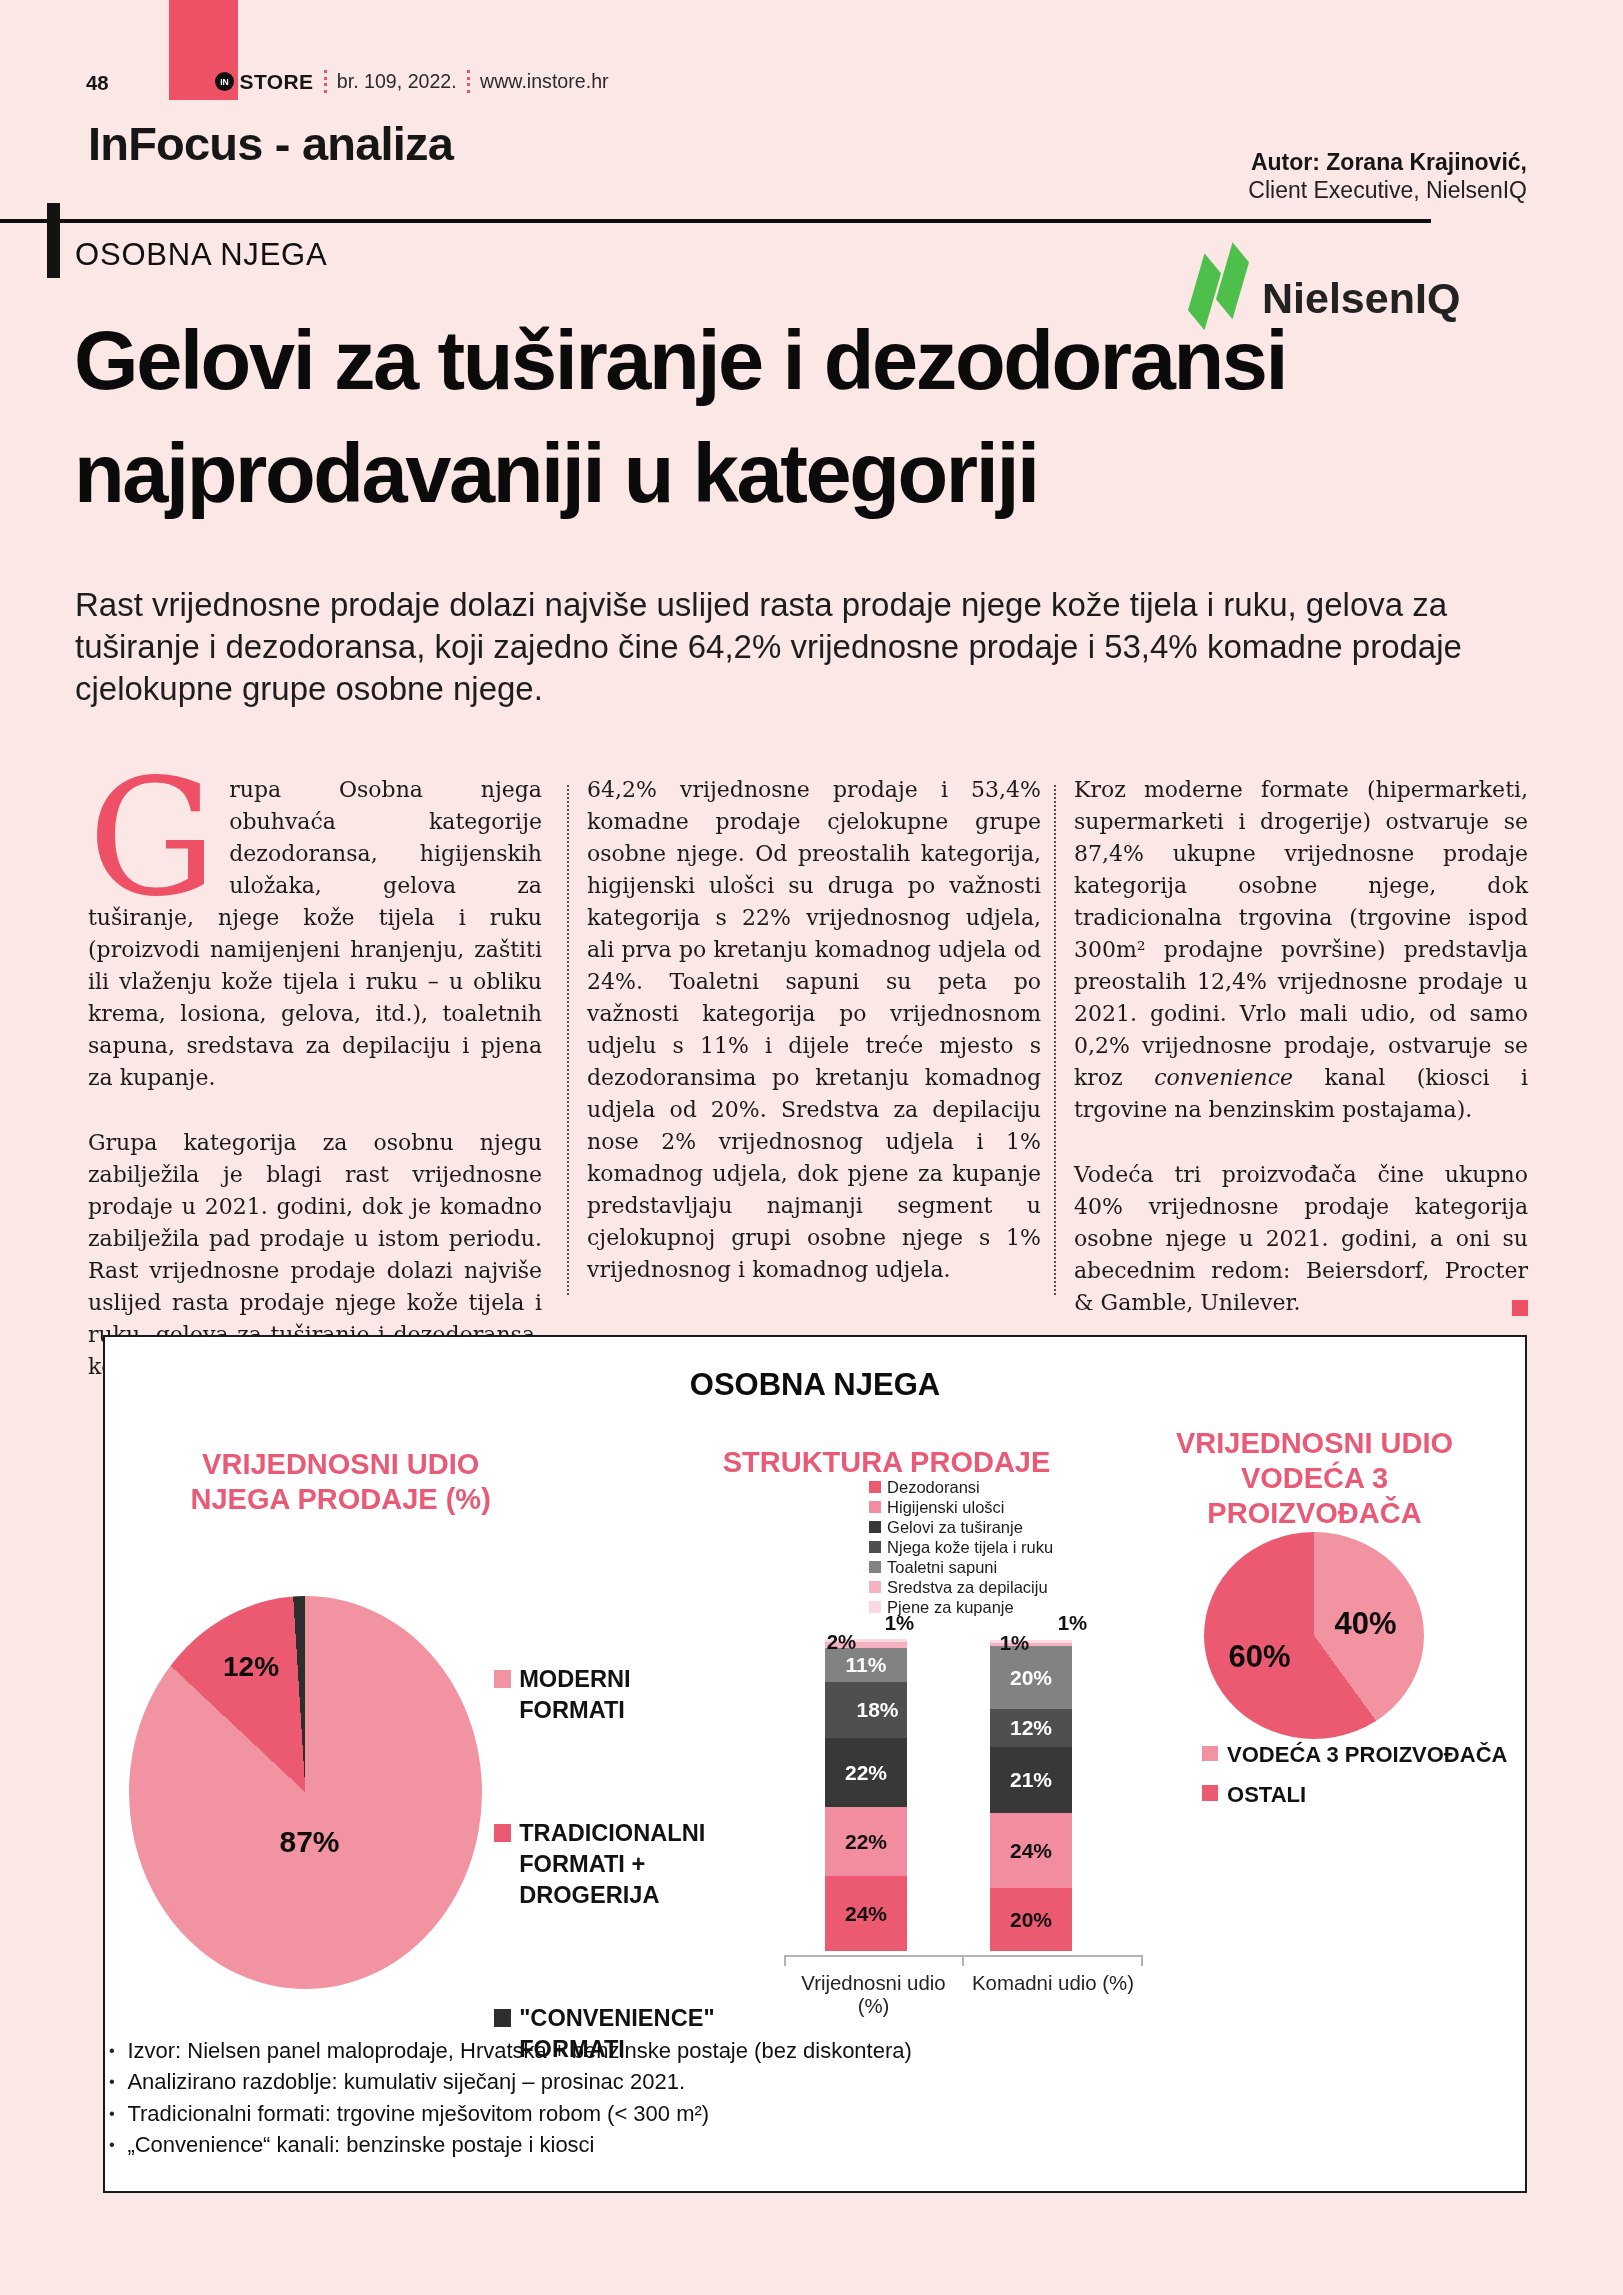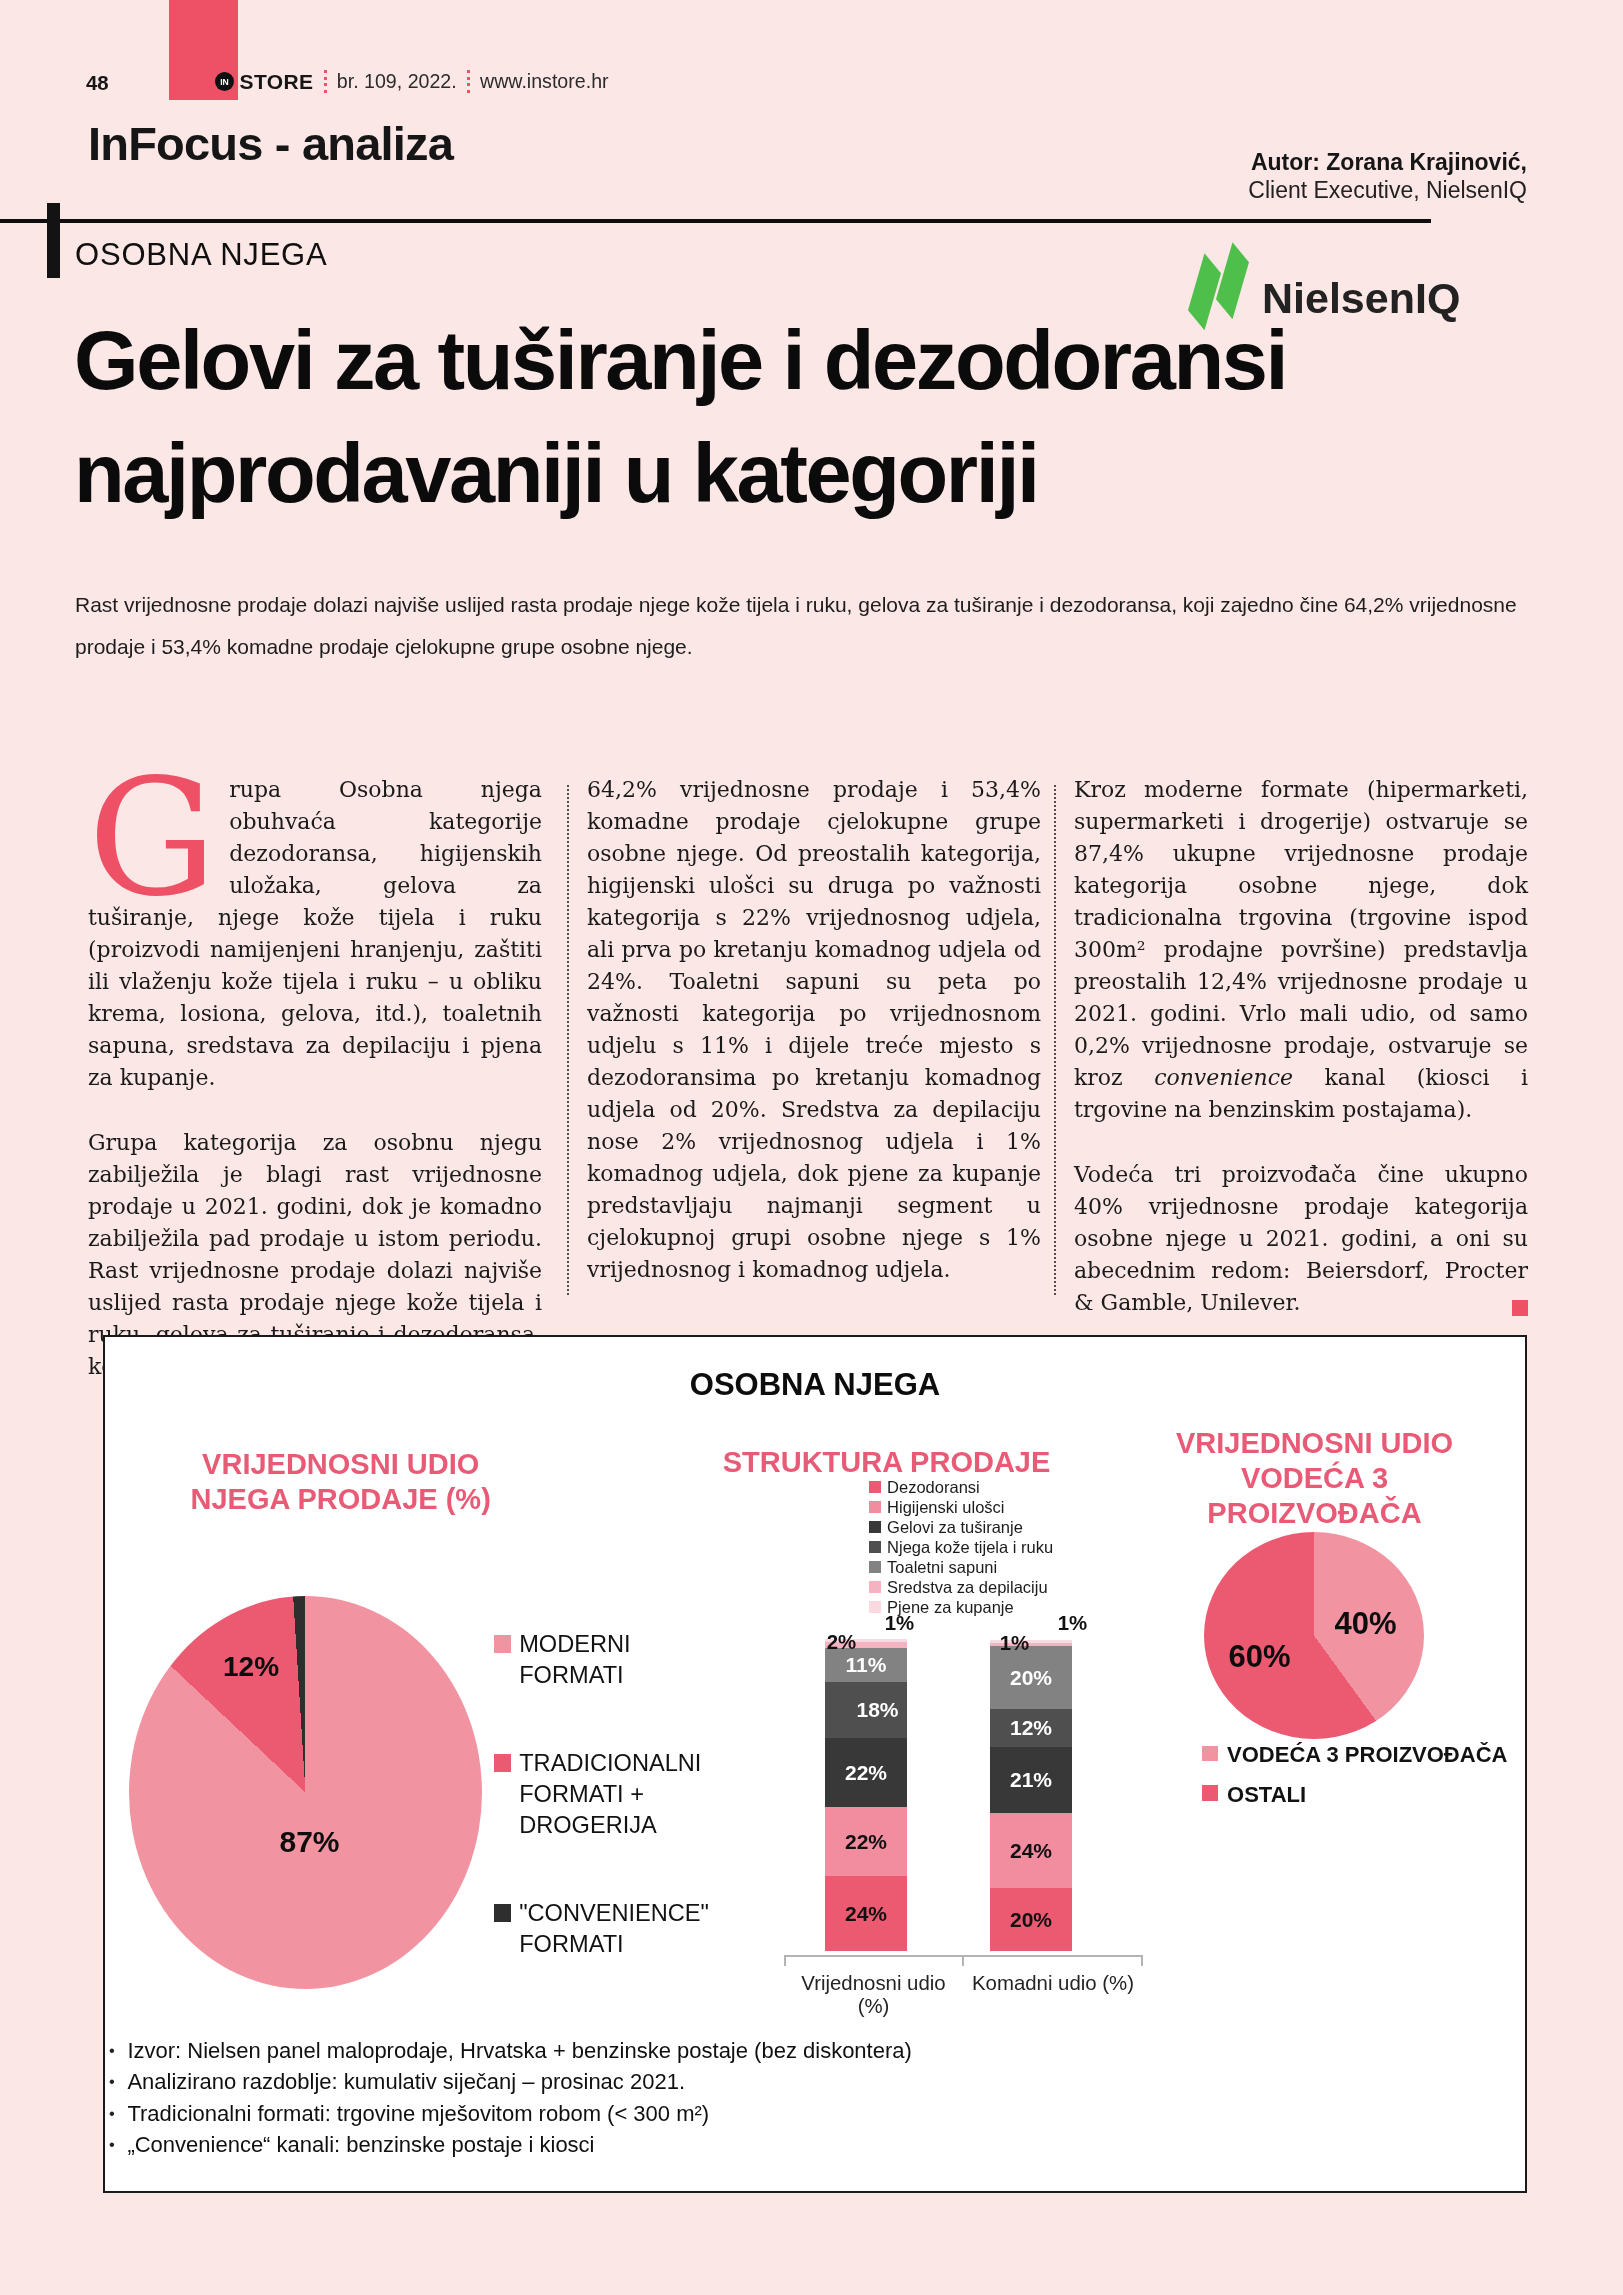--- a/index.html
+++ b/index.html
@@ -29,21 +29,21 @@
   #niq-logo{left:1188px;top:236px;width:346px;height:102px;}
   .niq-d{position:absolute;background:#4fbf4b;width:33px;height:77px;
          clip-path:polygon(50% 0,100% 26%,50% 100%,0 74%);}
   #niq-d1{left:0;top:17.3px;}
   #niq-d2{left:28px;top:6.3px;}
   #niq-text{position:absolute;left:74px;top:38px;font-size:43px;font-weight:bold;color:#222;}
 
   
   #title1{left:74px;top:313px;font-size:83px;font-weight:bold;letter-spacing:-2.4px;color:#0b0b0b;}
   #title2{left:74px;top:426px;font-size:83px;font-weight:bold;letter-spacing:-2.4px;color:#0b0b0b;}
-  #lead{left:75px;top:584px;width:1465px;font-size:21px;line-height:42px;color:#1d1d1d;}
+  #lead{left:75px;top:584px;width:1465px;font-size:33px;line-height:42px;color:#1d1d1d;}
 
   
   .col{top:774px;width:454px;font-family:"DejaVu Serif",serif;font-size:22px;
        line-height:32px;text-align:justify;color:#1a1a1a;}
   #col1{left:88px;} #col2{left:587px;} #col3{left:1074px;}
   .col p{margin:0;}
   .col p + p{margin-top:33px;}
   .vsep{top:785px;height:510px;border-left:2.4px dotted #4d4d4d;}
   #vsep1{left:567px;} #vsep2{left:1054px;}
   #dropcap{float:left;font-family:"DejaVu Serif",serif;color:#ee5166;
@@ -66,21 +66,21 @@
   #pie2{left:1099px;top:195px;width:220px;height:207px;}
   .pielabel{font-weight:bold;color:#0d0d0d;text-align:center;}
   #l12{left:118px;top:314px;width:55px;font-size:28px;}
   #l87{left:169px;top:488px;width:71px;font-size:30px;}
   #l40{left:1221px;top:269px;width:79px;font-size:31px;}
   #l60{left:1115px;top:302px;width:79px;font-size:31px;}
 
   
   .legend{display:flex;flex-direction:column;}
   #legend1{left:377px;top:292px;width:196px;gap:57px;}
-  #legend1 .li{font-size:23.6px;font-weight:normal;line-height:31px;color:#121212;}
+  #legend1 .li{font-size:23.6px;font-weight:bold;line-height:31px;color:#121212;margin-top:35px;}
   #legend1 .sq{width:17.3px;height:17.3px;margin:6.3px 7.9px 0 0;}
   #legend-mid{left:752px;top:140px;width:259px;gap:0;}
   #legend-mid .li{font-size:16.5px;line-height:20px;color:#1c1c1c;}
   #legend-mid .sq{width:11.8px;height:11.8px;margin:3.9px 6.3px 0 0;}
   #legend2{left:1085px;top:404px;width:330px;gap:12.6px;}
   #legend2 .li{font-size:22px;font-weight:bold;color:#121212;line-height:27px;}
   #legend2 .sq{width:15.7px;height:15.7px;margin:4.7px 9.4px 0 0;}
   .li{display:flex;align-items:flex-start;padding-left:12px;}
   .sq{flex-shrink:0;display:inline-block;}
 

